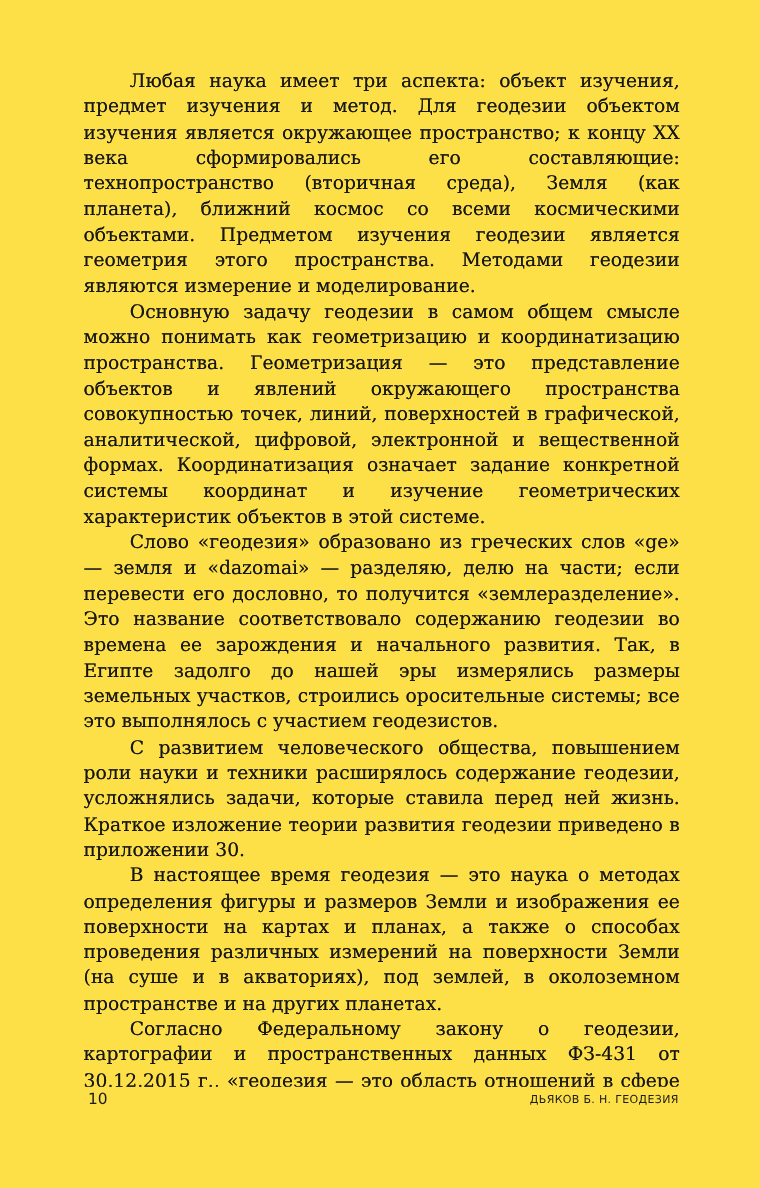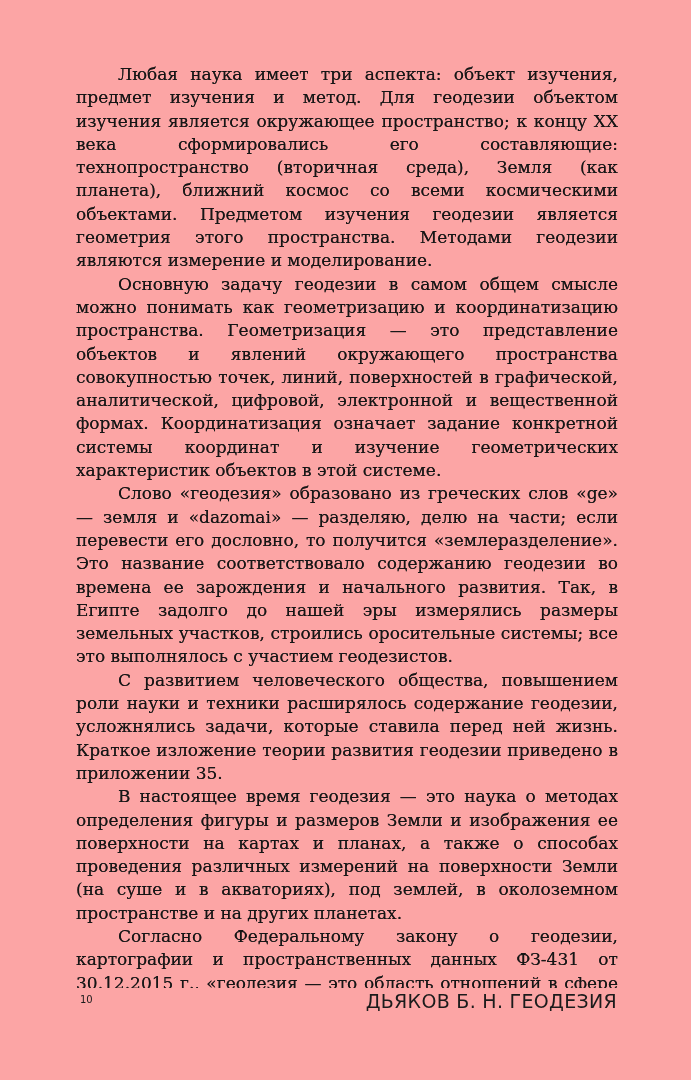--- a/index.html
+++ b/index.html
@@ -4,21 +4,21 @@
 <style>
   html, body {
     margin: 0;
     padding: 0;
     background: #ffffff;
   }
   .page {
     position: relative;
     width: 691px;
     height: 1080px;
-    background: #fca5a5;
+    background: #fde047;
     overflow: hidden;
   }
   .text-column {
     position: absolute;
     left: 76px;
     top: 63px;
     width: 542px;
     max-height: 925px;
     overflow: hidden;
     font-family: "DejaVu Serif", "Liberation Serif", serif;
@@ -40,39 +40,39 @@
     left: 80px;
     right: 74px;
     top: 991px;
     display: flex;
     justify-content: space-between;
     align-items: flex-start;
     font-family: "DejaVu Sans", "Liberation Sans", sans-serif;
     color: #1b1b1b;
   }
   .page-number {
-    font-size: 10px;
+    font-size: 14px;
     line-height: 18px;
   }
   .running-title {
-    font-size: 19px;
+    font-size: 10px;
     line-height: 18px;
     letter-spacing: 0.3px;
     padding-top: 1px;
   }
 </style>
 </head>
 <body>
 
 <div class="page">
   <div class="text-column">
       <p class="para"><span class="seg-normal">Любая наука имеет три аспекта: объект изучения, предмет изучения и метод. Для геодезии объектом изучения является окружающее пространство; к концу XX века сформировались его составляющие: технопространство (вторичная среда), Земля (как планета), ближний космос со всеми космическими объектами. Предметом изучения геодезии является геометрия этого пространства. Методами геодезии являются измерение и моделирование.</span></p>
       <p class="para"><span class="seg-normal">Основную задачу геодезии в самом общем смысле можно понимать как геометризацию и координатизацию пространства. Геометризация — это представление объектов и явлений окружающего пространства совокупностью точек, линий, поверхностей в графической, аналитической, цифровой, электронной и вещественной формах. Координатизация означает задание конкретной системы координат и изучение геометрических характеристик объектов в этой системе.</span></p>
       <p class="para"><span class="seg-normal">Слово «геодезия» образовано из греческих слов «</span><span class="seg-italic">ge</span><span class="seg-normal">» — земля и «</span><span class="seg-italic">dazomai</span><span class="seg-normal">» — разделяю, делю на части; если перевести его дословно, то получится «землеразделение». Это название соответствовало содержанию геодезии во времена ее зарождения и начального развития. Так, в Египте задолго до нашей эры измерялись размеры земельных участков, строились оросительные системы; все это выполнялось с участием геодезистов.</span></p>
-      <p class="para"><span class="seg-normal">С развитием человеческого общества, повышением роли науки и техники расширялось содержание геодезии, усложнялись задачи, которые ставила перед ней жизнь. Краткое изложение теории развития геодезии приведено в приложении 35.</span></p>
+      <p class="para"><span class="seg-normal">С развитием человеческого общества, повышением роли науки и техники расширялось содержание геодезии, усложнялись задачи, которые ставила перед ней жизнь. Краткое изложение теории развития геодезии приведено в приложении 30.</span></p>
       <p class="para"><span class="seg-normal">В настоящее время геодезия — это наука о методах определения фигуры и размеров Земли и изображения ее поверхности на картах и планах, а также о способах проведения различных измерений на поверхности Земли (на суше и в акваториях), под землей, в околоземном пространстве и на других планетах.</span></p>
       <p class="para"><span class="seg-normal">Согласно Федеральному закону о геодезии, картографии и пространственных данных ФЗ-431 от 30.12.2015 г., «геодезия — это область отношений в сфере определения</span></p>
     </div>
   <div class="footer">
     <span class="page-number">10</span>
     <span class="running-title">ДЬЯКОВ Б. Н. ГЕОДЕЗИЯ</span>
   </div>
 </div>
 
 </body></html>

